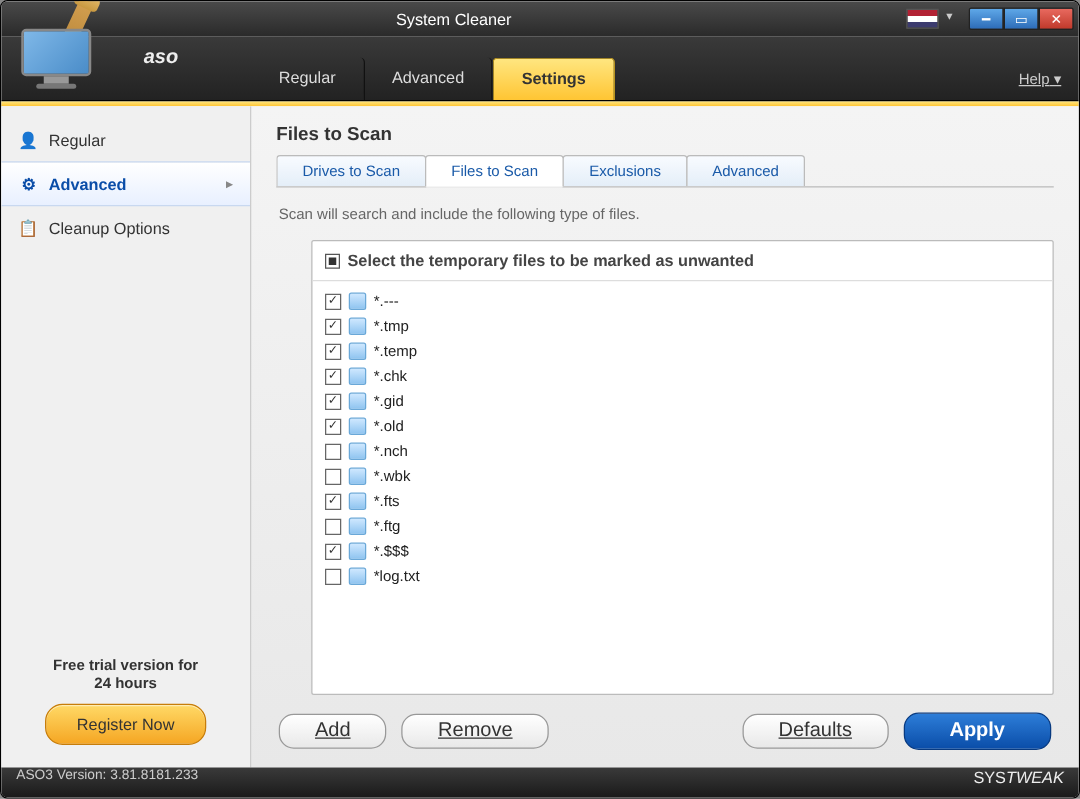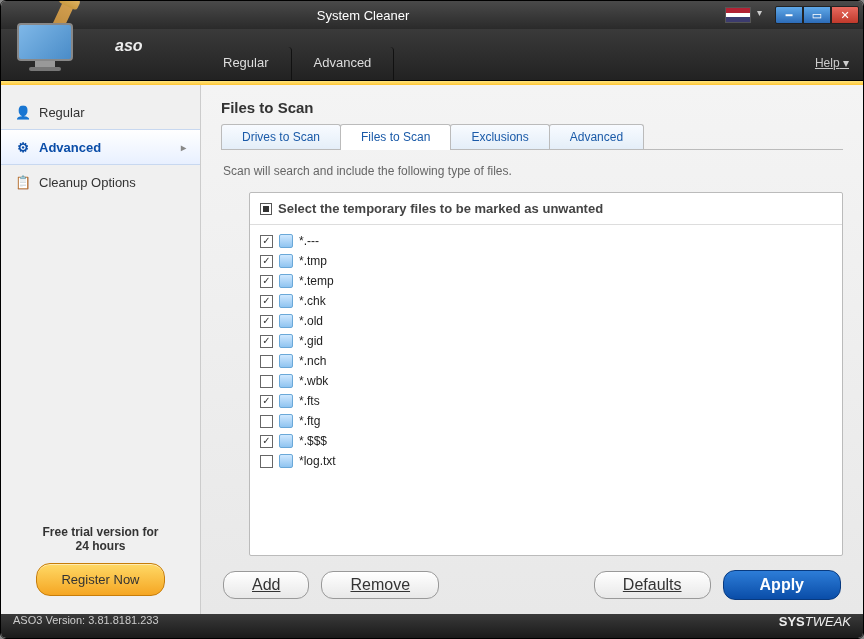--- a/index.html
+++ b/index.html
@@ -118,21 +118,21 @@
 
 .btn-row{display:flex; gap:12px; padding:14px 2px 2px; align-items:center;}
 .btn{padding:4px 28px; border:1px solid #999; border-radius:12px; background:linear-gradient(#fff,#e8e8e8); color:#333; font-size:16px; cursor:pointer;}
 .btn.u{text-decoration:underline;}
 .btn-row .gap{flex:1;}
 .btn.primary{background:linear-gradient(#2d7dd8,#0a4da8); color:#fff; font-weight:bold; border-color:#083a80; padding:5px 36px;}
 
 
 .statusbar{height:24px;background:linear-gradient(#3a3a3a,#1a1a1a);color:#ccc;font-size:11px;display:flex;align-items:flex-start;padding:0 12px;}
 .statusbar .brandmark{margin-left:auto;color:#eee;font-size:13px;font-style:italic;}
-.brandmark b{font-weight:bold;font-style:normal;}
+.brandmark b{font-weight:normal;font-style:normal;}
 </style>
 </head>
 <body>
 
 <div class="window">
 
   <div class="titlebar">
     <div class="title">System Cleaner</div>
     <div class="flag-wrap">
       <div class="flag"></div>
@@ -150,20 +150,21 @@
         <div class="broom"></div>
         <div class="screen"></div>
         <div class="base"></div>
         <div class="stand"></div>
       </div>
     </div>
     <div class="brand">aso</div>
     <div class="nav-tabs" id="nav-tabs">
         <div class="nav-tab">Regular</div>
         <div class="nav-tab">Advanced</div>
+        <div class="nav-tab active">Settings</div>
       </div>
     <div class="help-link"><span>Help</span> ▾</div>
   </div>
   <div class="yellow-strip"></div>
 
   <div class="body">
 
     <div class="sidebar">
       <div class="side-items" id="side-items">
           <div class="side-item">
@@ -220,26 +221,26 @@
               <span>*.temp</span>
             </div>
             <div class="file-row">
               <span class="cb checked"></span>
               <span class="fileicon"></span>
               <span>*.chk</span>
             </div>
             <div class="file-row">
               <span class="cb checked"></span>
               <span class="fileicon"></span>
+              <span>*.gid</span>
+            </div>
+            <div class="file-row">
+              <span class="cb checked"></span>
+              <span class="fileicon"></span>
               <span>*.old</span>
-            </div>
-            <div class="file-row">
-              <span class="cb checked"></span>
-              <span class="fileicon"></span>
-              <span>*.gid</span>
             </div>
             <div class="file-row">
               <span class="cb"></span>
               <span class="fileicon"></span>
               <span>*.nch</span>
             </div>
             <div class="file-row">
               <span class="cb"></span>
               <span class="fileicon"></span>
               <span>*.wbk</span>

